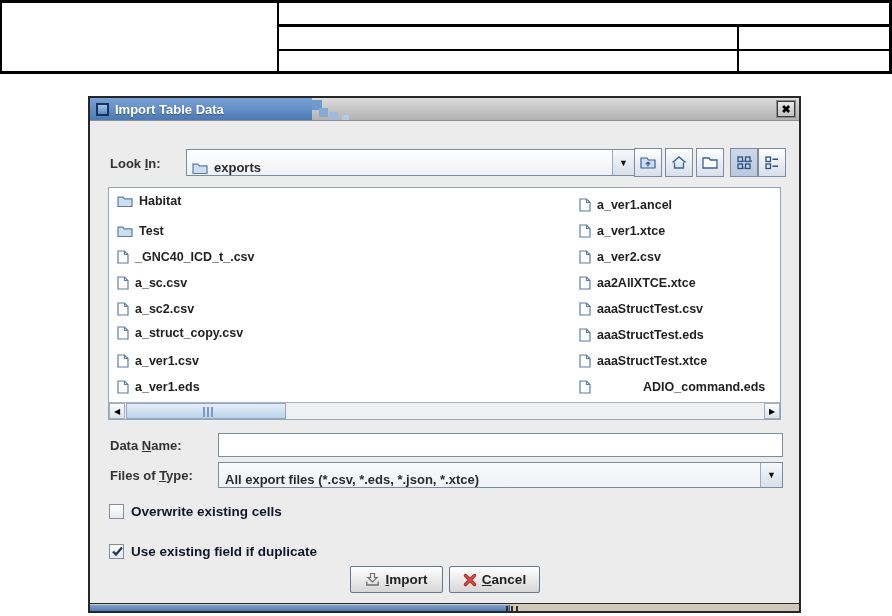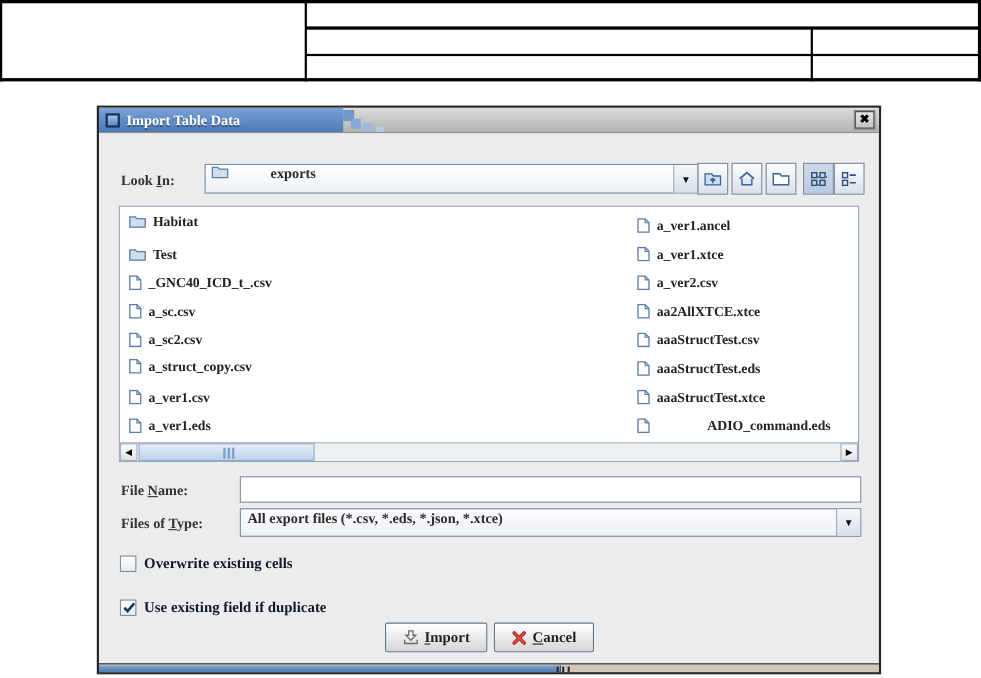--- a/index.html
+++ b/index.html
@@ -1,19 +1,19 @@
 <!DOCTYPE html>
 <html><head>
 <meta charset="utf-8">
 <style>
   * { margin:0; padding:0; box-sizing:border-box; }
   html,body { background:#fff; }
   .screen {
     position:relative; width:892px; height:616px; overflow:hidden;
-    background:#fff; font-family:Liberation Serif, serif;
+    background:#fff; font-family:Liberation Sans, sans-serif;
   }
   
   .bgline { position:absolute; background:#000; }
 
   
   .dialog {
     position:absolute; left:88px; top:96px; width:713px; height:517px;
     background:#ececec; border:2px solid #272727;
   }
   
@@ -48,21 +48,21 @@
     border:1px solid #3a3a3a; outline:1px solid #8a8a8a;
     display:flex; align-items:center; justify-content:center;
     font-size:11px; font-weight:bold; color:#000; line-height:1; cursor:pointer;
   }
   
   .lbl { position:absolute; font-size:13px; font-weight:bold; color:#333; white-space:nowrap; }
   .mn { text-decoration:underline; }
   
   .combo {
     position:absolute; background:#fdfdfd; border:1px solid #7b8ba2;
-    display:flex; align-items:flex-start;gap:32px;
+    display:flex; align-items:flex-end;
   }
   .combo-lookin { left:96px; top:51px; width:449px; height:27px;
     background:linear-gradient(#ffffff,#eef1f5); }
   .combo-value { font-size:13px; font-weight:bold; color:#2b2b2b; margin-left:6px; white-space:nowrap; }
   .combo-arrow {
     position:absolute; right:0; top:0; bottom:0; width:22px;
     border-left:1px solid #9dabbe; background:linear-gradient(#f6f8fb,#d7dfe9);
     display:flex; align-items:center; justify-content:center;
     font-size:9px; color:#111;
   }
@@ -394,21 +394,21 @@
         <span class="sb-grip g2"></span>
         <span class="sb-grip g3"></span>
       </div>
       <div class="sb-btn sb-right">
         <span>▶</span>
       </div>
     </div>
   </div>
 
   <div class="lbl" style="left:20px;top:340px;">
-    <span>File </span><span class="mn">N</span><span>ame:</span>
+    <span>Data </span><span class="mn">N</span><span>ame:</span>
   </div>
   <input class="textfield" type="text" value="" style="">
 
   <div class="lbl" style="left:20px;top:370px;">
     <span>Files of </span><span class="mn">T</span><span>ype:</span>
   </div>
   <div class="combo combo-type">
     <span class="combo-value">All export files (*.csv, *.eds, *.json, *.xtce)</span>
     <span class="combo-arrow">▼</span>
   </div>

